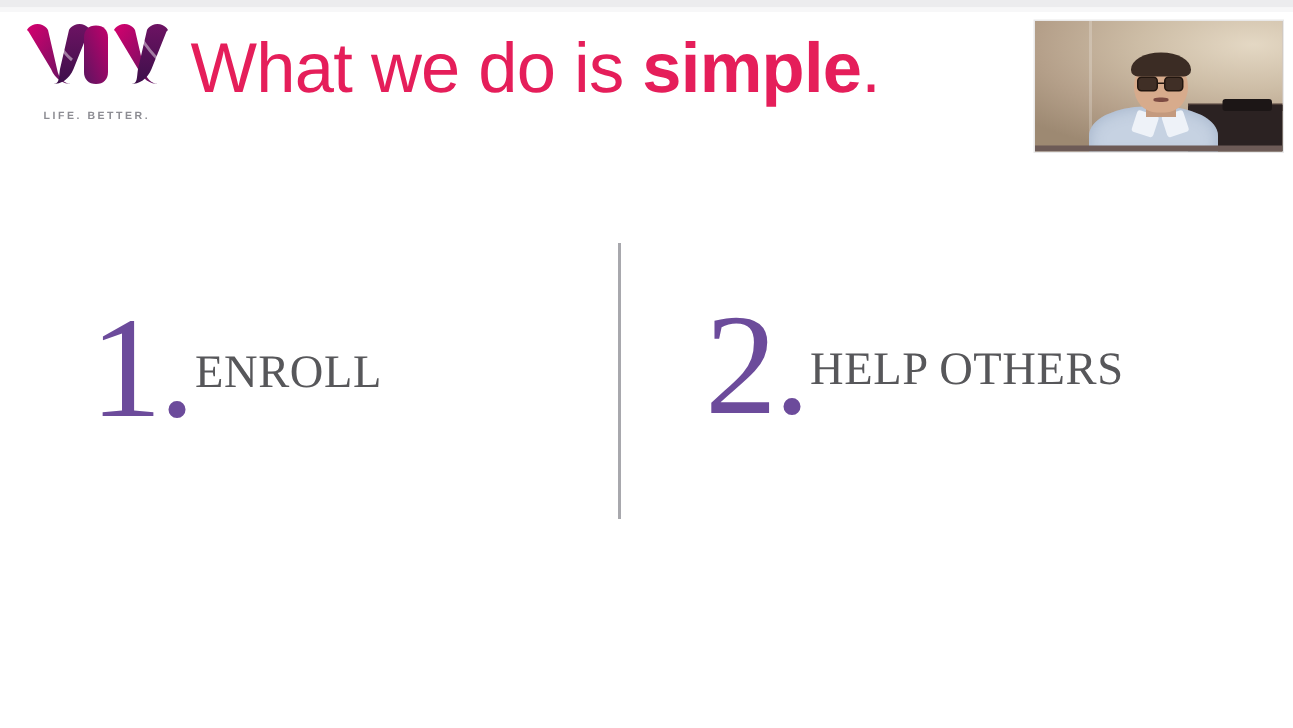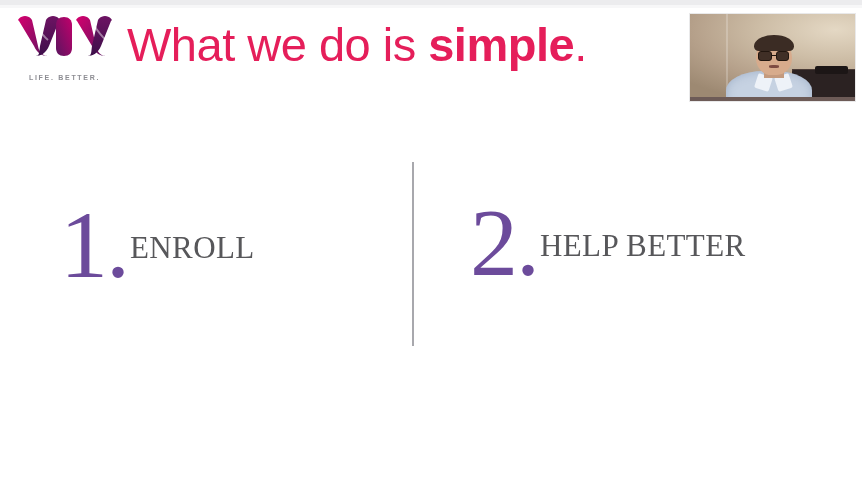--- a/index.html
+++ b/index.html
@@ -302,21 +302,21 @@
   <div class="step step-1">
     <div class="step-num">1.</div>
     <div class="step-text">
       <div>ENROLL</div>
     </div>
   </div>
 
   <div class="step step-2">
     <div class="step-num">2.</div>
     <div class="step-text">
-      <div>HELP BETTER</div>
+      <div>HELP OTHERS</div>
     </div>
   </div>
 
   <div class="ghost ghost-a"></div>
   <div class="ghost ghost-b"></div>
   <div class="ghost ghost-c"></div>
 
 </div>
 
 </body></html>

